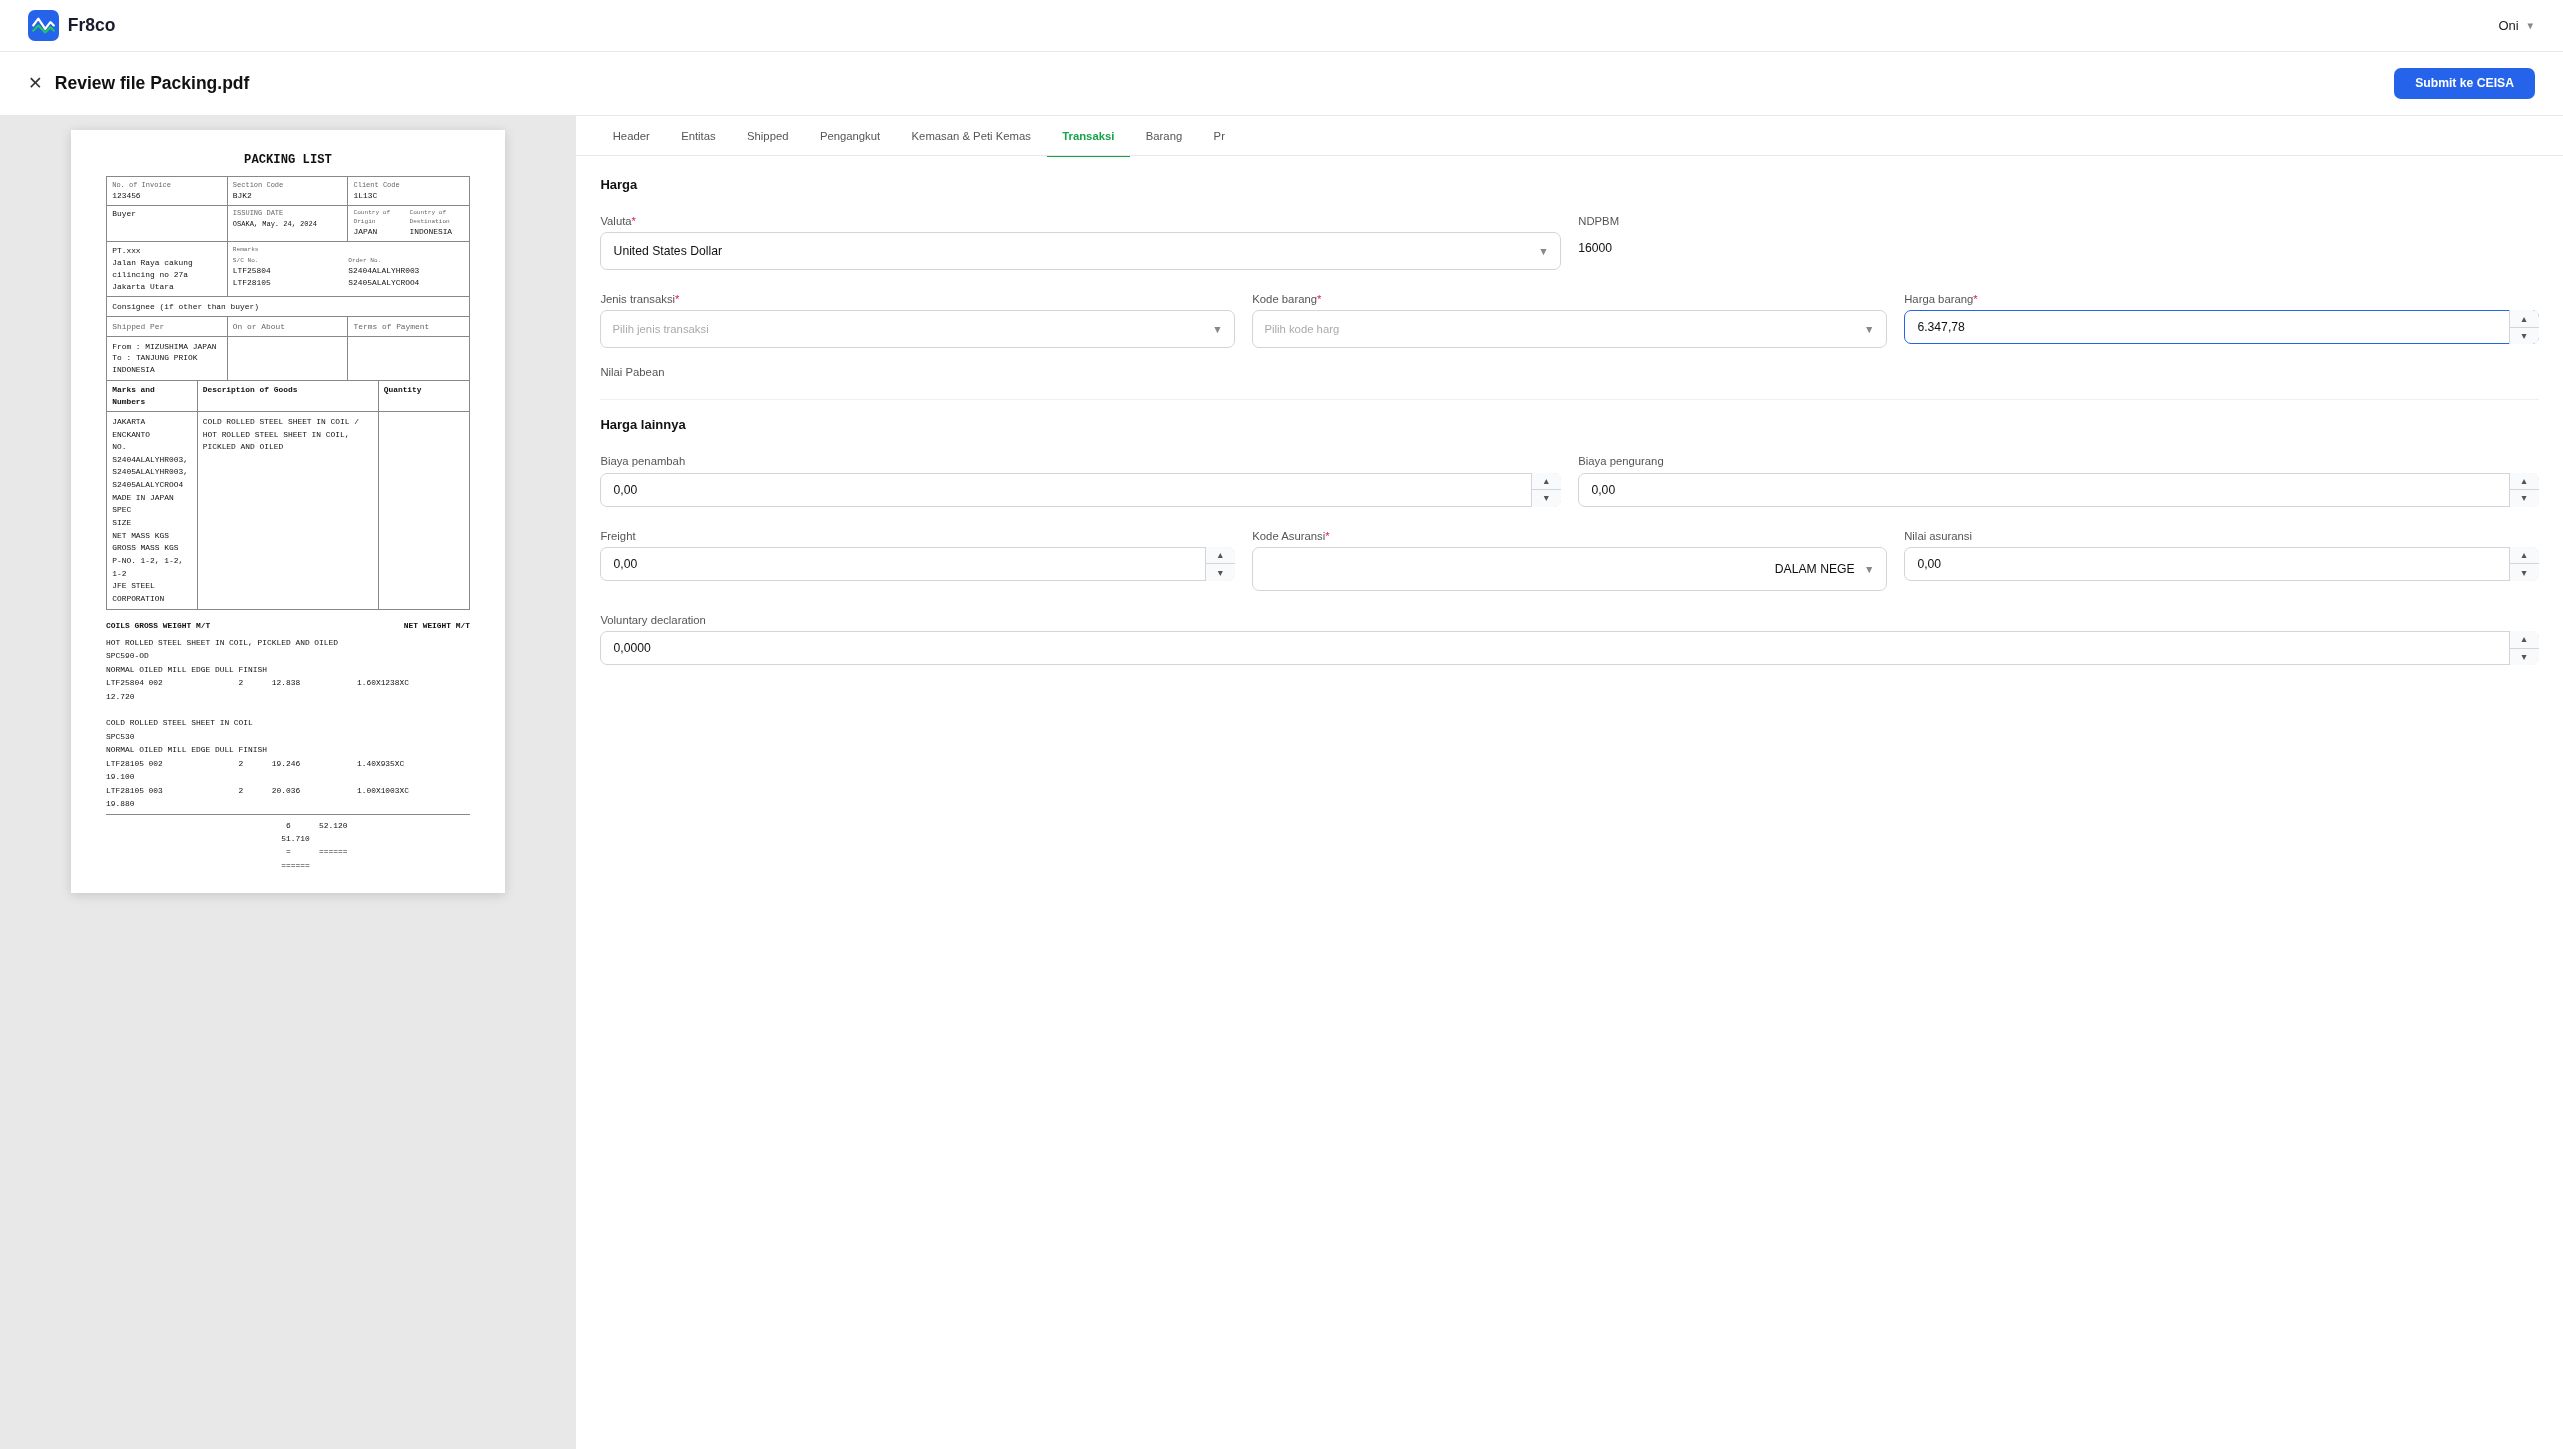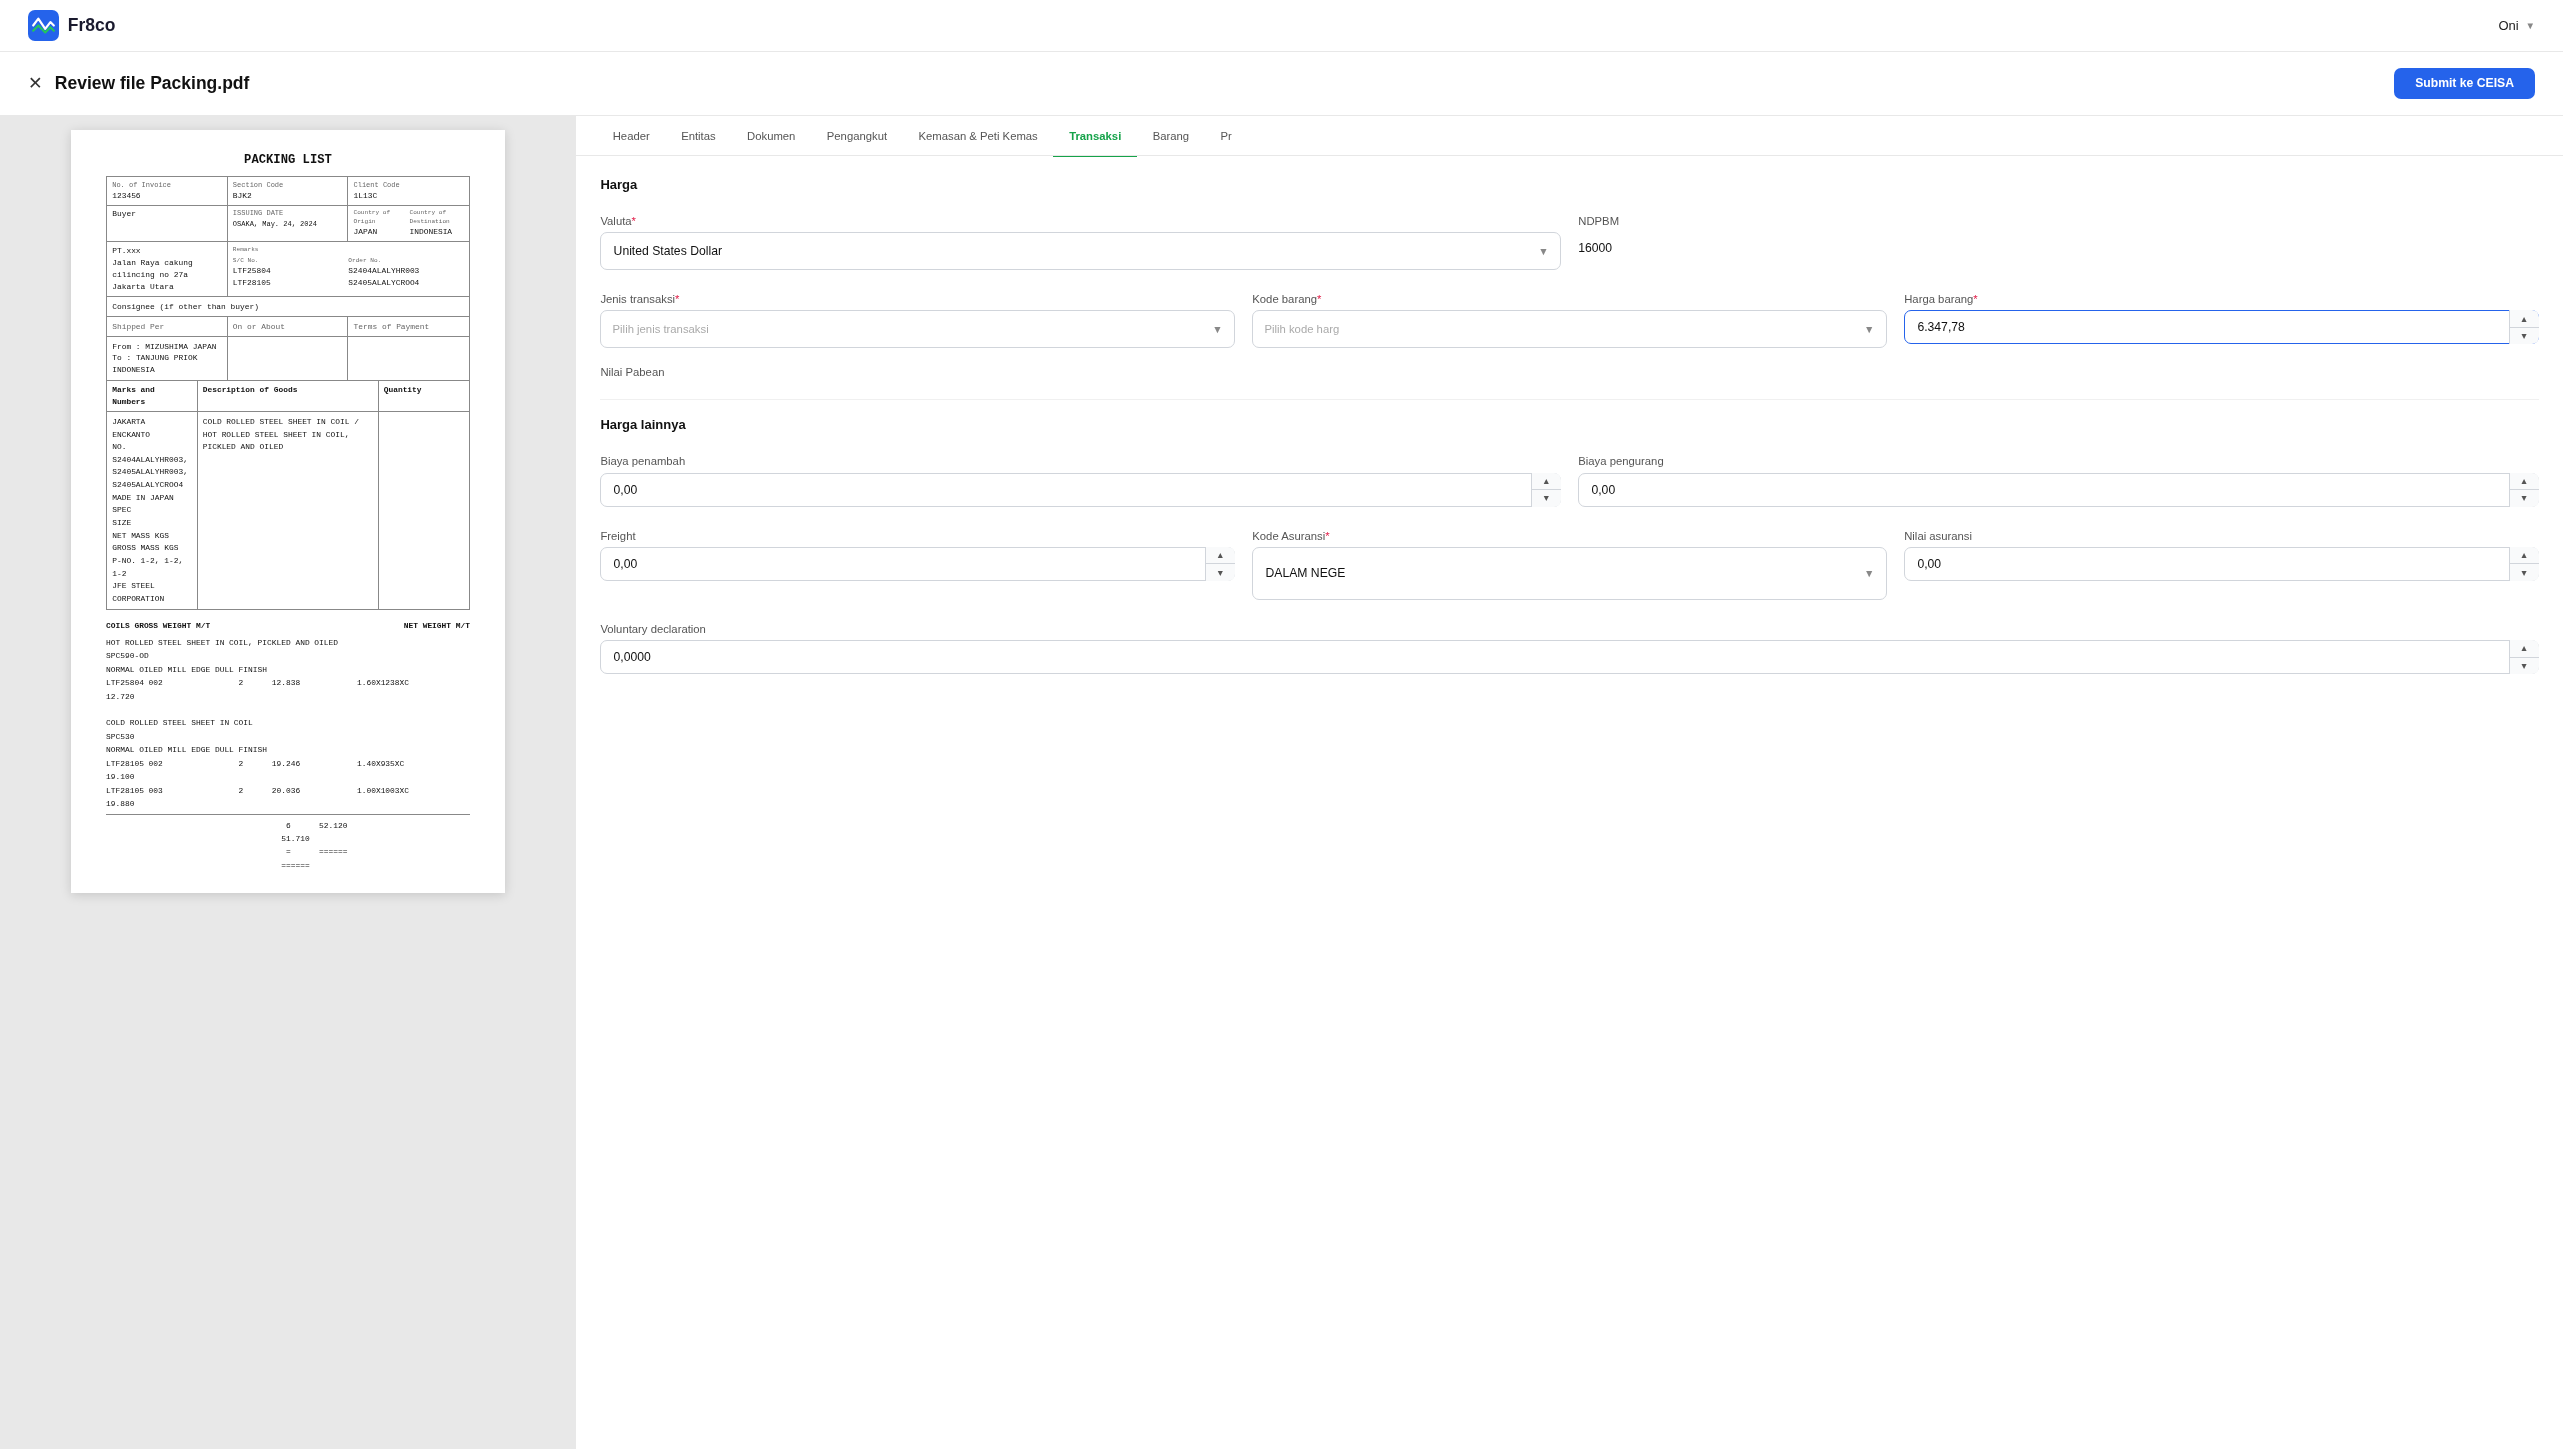--- a/index.html
+++ b/index.html
@@ -117,23 +117,23 @@
     .nilai-pabean-section { margin-bottom: 21px; }
     .nilai-pabean-value { font-size: 13px; font-weight: 500; color: #111; margin-top: 3.5px; }
 
     .section-divider { border: none; border-top: 0.9px solid #f0f0f0; margin: 7px 0 17.5px; }
 
     .harga-lainnya-section { }
     .harga-lainnya-title { font-size: 13px; font-weight: 700; margin-bottom: 14px; color: #111; }
 
     .kode-asuransi-select { position: relative; }
     .kode-asuransi-select select {
-      width: 100%; height: 53px; border: 0.9px solid #d1d5db; border-radius: 7px;
+      width: 100%; height: 44px; border: 0.9px solid #d1d5db; border-radius: 7px;
       padding: 0 31px 0 12.2px; font-size: 12.2px; color: #111; background: #fff;
-      appearance: none; -webkit-appearance: none; cursor: pointer; outline: none;
+      appearance: none; -webkit-appearance: none; cursor: pointer; outline: none; text-align: right;
     }
   </style>
 </head>
 <body>
 
 <nav class="topnav">
   <div class="logo">
     <svg class="logo-icon" viewBox="0 0 36 36" fill="none" xmlns="http://www.w3.org/2000/svg">
       <rect width="36" height="36" rx="8" fill="#2563eb"></rect>
       <path d="M6 18 L12 10 L20 22 L26 14 L30 18" stroke="#fff" stroke-width="2.5" fill="none" stroke-linecap="round" stroke-linejoin="round"></path>
@@ -283,21 +283,21 @@
         </div>
       </div>
     </div>
   </div>
 
   <div class="form-panel">
 
     <div class="tabs-bar">
       <div class="tab-item">Header</div>
       <div class="tab-item">Entitas</div>
-      <div class="tab-item">Dokumen</div>
+      <div class="tab-item">Shipped</div>
       <div class="tab-item">Pengangkut</div>
       <div class="tab-item">Kemasan &amp; Peti Kemas</div>
       <div class="tab-item active">Transaksi</div>
       <div class="tab-item">Barang</div>
       <div class="tab-item">Pr</div>
     </div>
 
     <div class="form-content">
 
       <div class="section-title">Harga</div>

